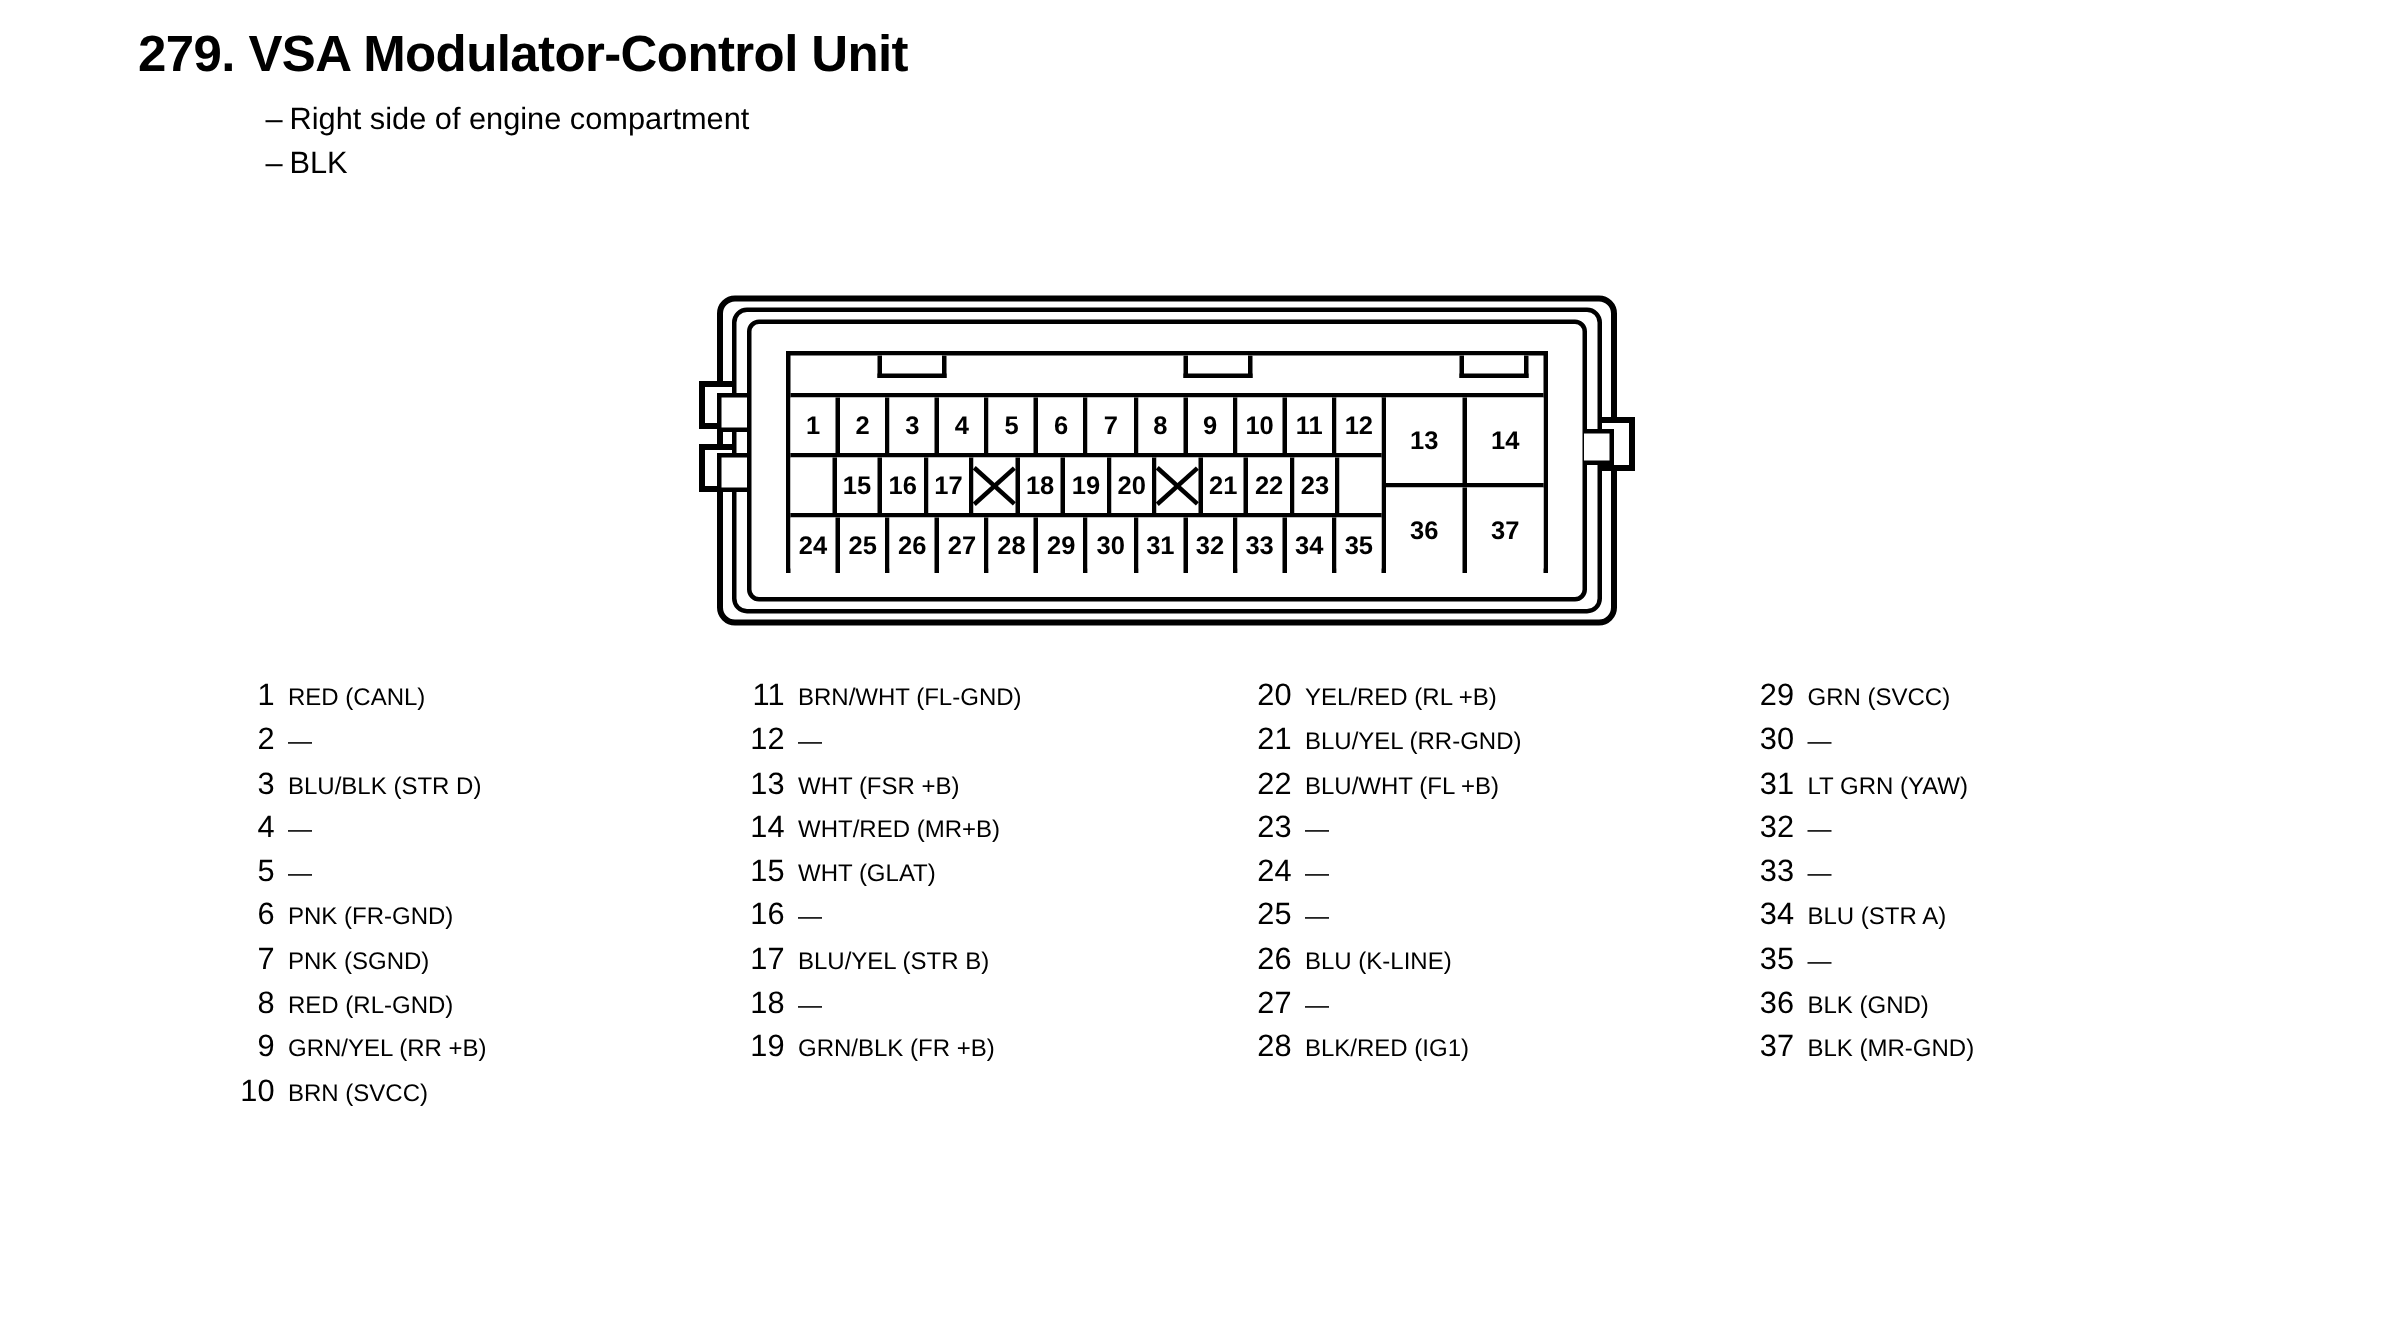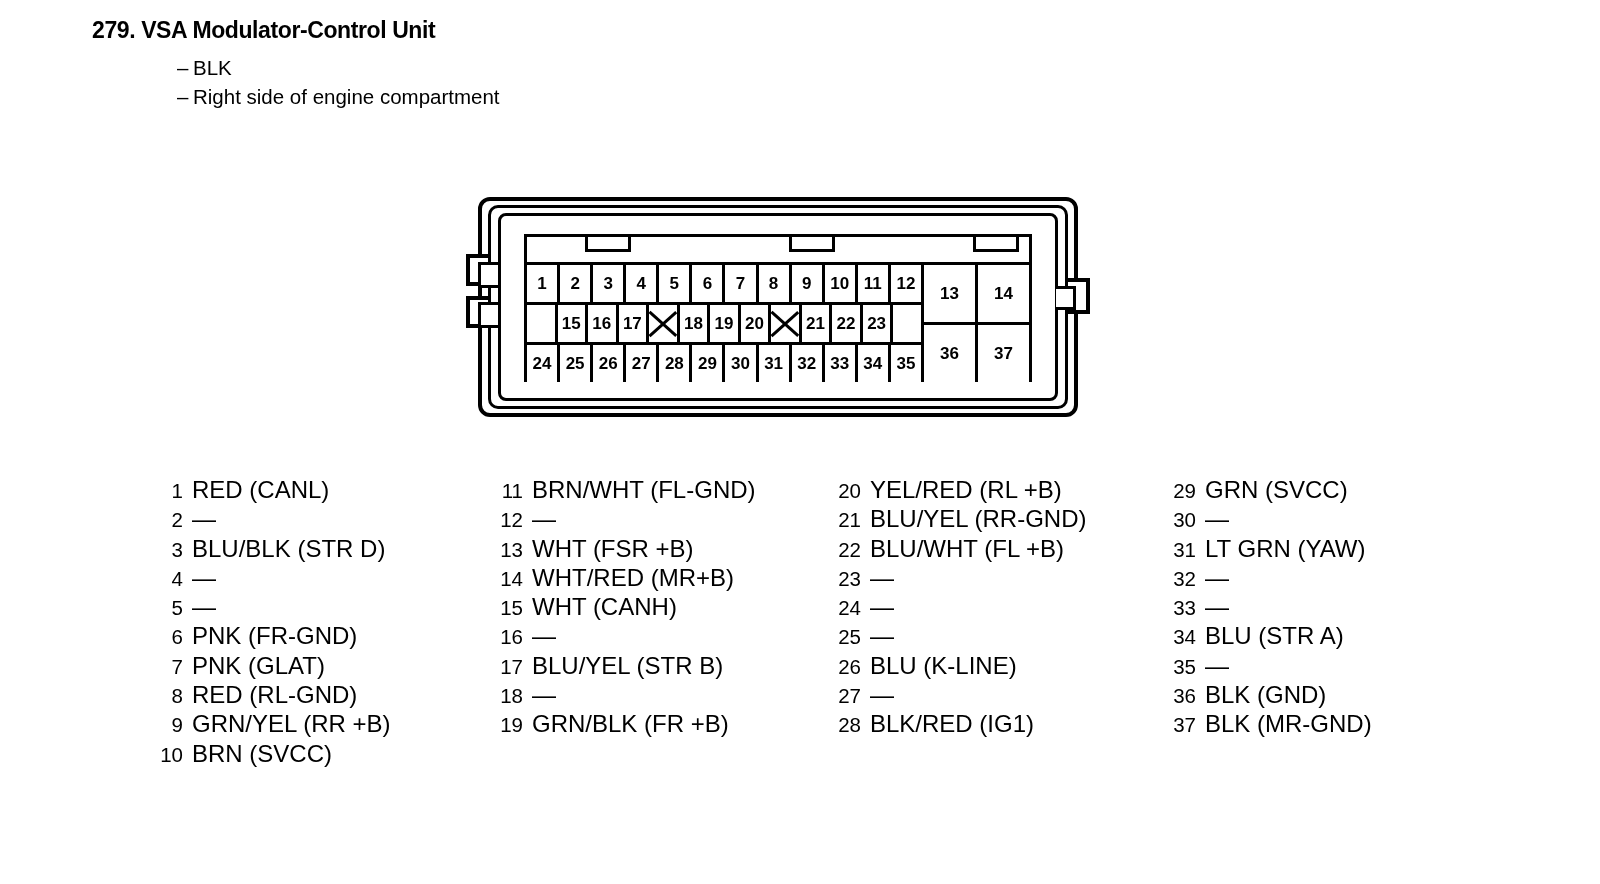--- a/index.html
+++ b/index.html
@@ -16,21 +16,21 @@
     overflow: hidden;
   }
 
   
   #heading-block {
     position: absolute;
     left: 92px;
     top: 18px;
   }
   #page-title {
-    font-size: 23px;
+    font-size: 34px;
     font-weight: bold;
     letter-spacing: -0.4px;
     white-space: nowrap;
     line-height: 1.1;
   }
   #spec-list {
     margin-top: 10px;
     padding-left: 85px;
   }
   .spec-line {
@@ -201,32 +201,31 @@
     white-space: nowrap;
   }
   .pin-num {
     width: 28px;
     text-align: right;
     font-size: 20.5px;
     flex: none;
   }
   .pin-label {
     margin-left: 9px;
-    font-size: 24px;
-    margin-top: 24px;
+    font-size: 16px;
   }
 </style>
 </head>
 <body>
 
 <div id="heading-block">
   <div id="page-title">279. VSA Modulator-Control Unit</div>
   <div id="spec-list">
+      <div class="spec-line"><span class="spec-dash">–</span><span>Right side of engine compartment</span></div>
       <div class="spec-line"><span class="spec-dash">–</span><span>BLK</span></div>
-      <div class="spec-line"><span class="spec-dash">–</span><span>Right side of engine compartment</span></div>
     </div>
 </div>
 
 <div id="connector">
   <div class="shell" id="shell-outer"></div>
   <div class="shell" id="shell-mid"></div>
   <div class="shell" id="shell-inner"></div>
 
   <div class="lug lug-left-outer-1"></div>
   <div class="lug lug-left-outer-2"></div>
@@ -322,21 +321,21 @@
       <div class="legend-row">
         <span class="pin-num">5</span>
         <span class="pin-label">—</span>
       </div>
       <div class="legend-row">
         <span class="pin-num">6</span>
         <span class="pin-label">PNK (FR-GND)</span>
       </div>
       <div class="legend-row">
         <span class="pin-num">7</span>
-        <span class="pin-label">PNK (GLAT)</span>
+        <span class="pin-label">PNK (SGND)</span>
       </div>
       <div class="legend-row">
         <span class="pin-num">8</span>
         <span class="pin-label">RED (RL-GND)</span>
       </div>
       <div class="legend-row">
         <span class="pin-num">9</span>
         <span class="pin-label">GRN/YEL (RR +B)</span>
       </div>
       <div class="legend-row">
@@ -356,21 +355,21 @@
       <div class="legend-row">
         <span class="pin-num">13</span>
         <span class="pin-label">WHT (FSR +B)</span>
       </div>
       <div class="legend-row">
         <span class="pin-num">14</span>
         <span class="pin-label">WHT/RED (MR+B)</span>
       </div>
       <div class="legend-row">
         <span class="pin-num">15</span>
-        <span class="pin-label">WHT (CANH)</span>
+        <span class="pin-label">WHT (GLAT)</span>
       </div>
       <div class="legend-row">
         <span class="pin-num">16</span>
         <span class="pin-label">—</span>
       </div>
       <div class="legend-row">
         <span class="pin-num">17</span>
         <span class="pin-label">BLU/YEL (STR B)</span>
       </div>
       <div class="legend-row">

